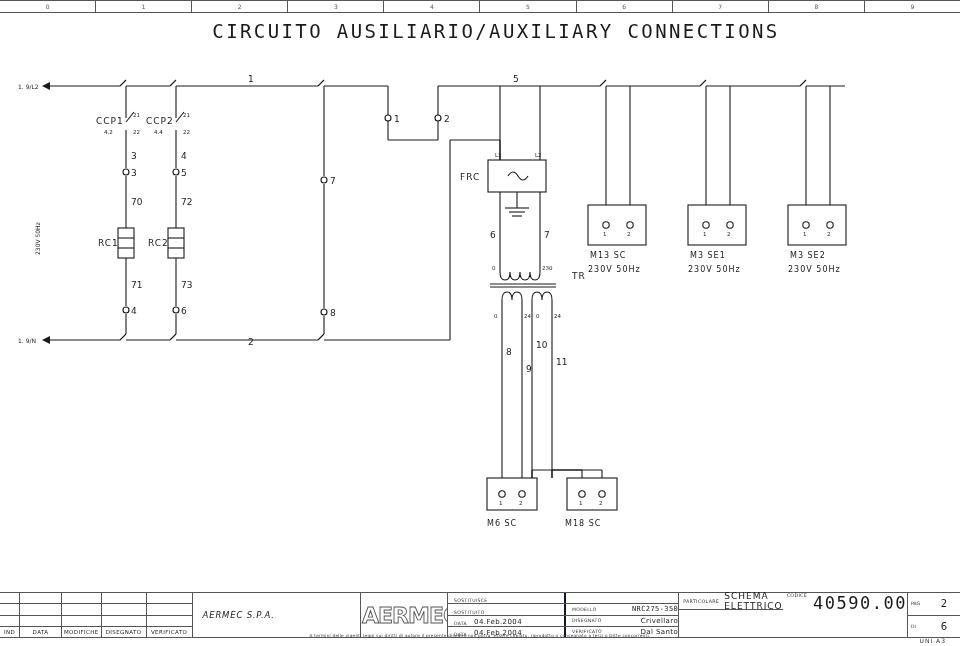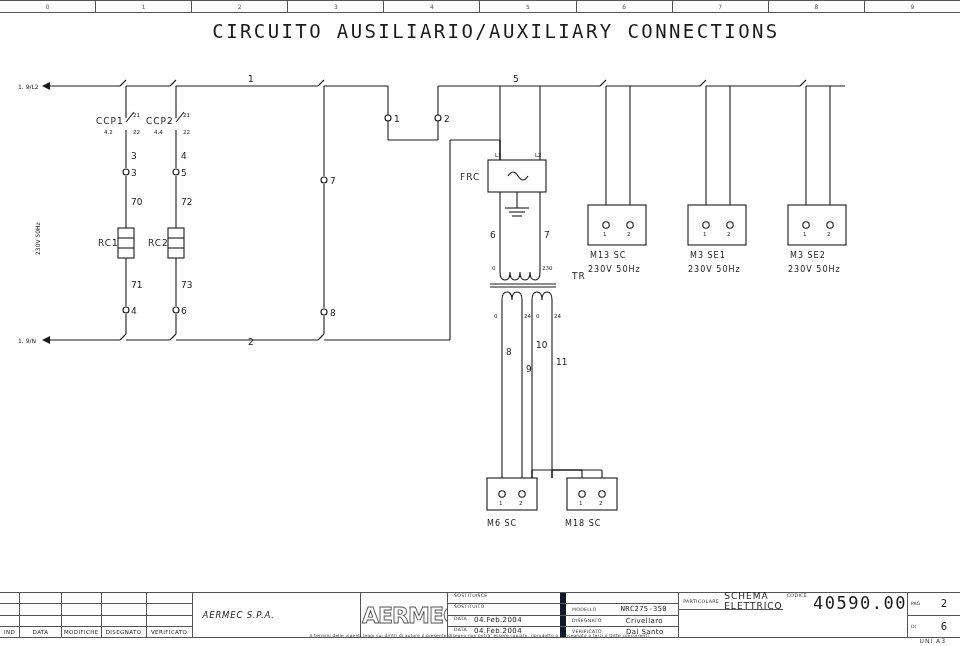--- a/index.html
+++ b/index.html
@@ -35,22 +35,22 @@
   .company div{font-size:8.5px;letter-spacing:.8px;line-height:15px;color:#1a1a1a;font-style:italic;}
 
   .logo{width:90px;display:flex;align-items:center;justify-content:center;}
   .logo svg{display:block;}
 
   .mid{width:270px;display:flex;flex-direction:column;}
   .mid .row{flex:1 1 0;display:flex;border-bottom:1px solid #555;box-sizing:border-box;}
   .mid .row:last-child{border-bottom:none;}
   .mid .lab{font-size:4.6px;color:#333;letter-spacing:.3px;display:flex;align-items:center;padding-left:3px;}
   .mid .val{font-size:7px;color:#1a1a1a;display:flex;align-items:center;padding-left:4px;letter-spacing:.4px;}
-  .cellL{width:118px;box-sizing:border-box;border-right:6px solid #0f172a;display:flex;align-items:flex-start;padding-left:3px;gap:3px;}
-  .cellR{flex:1;box-sizing:border-box;display:flex;align-items:center;padding-left:3px;gap:20px;}
+  .cellL{width:118px;box-sizing:border-box;border-right:2px solid #0f172a;display:flex;align-items:flex-end;padding-left:3px;gap:3px;}
+  .cellR{flex:1;box-sizing:border-box;display:flex;align-items:center;padding-left:3px;gap:20px;justify-content:space-between;}
   .modelVal{font-size:10px;letter-spacing:1px;font-family:"DejaVu Sans Mono",monospace;}
 
   .right{flex:1;display:flex;flex-direction:row;}
   .right .rtop{height:17px;box-sizing:border-box;border-bottom:1px solid #555;display:flex;align-items:center;padding-left:4px;gap:5px;}
   .right .rbot{flex:1;display:flex;}
   .codeBox{flex:1;display:flex;padding-left:4px;gap:6px;box-sizing:border-box;border-right:1px solid #555;}
   .codeVal{font-size:17px;letter-spacing:1.5px;font-family:"DejaVu Sans Mono",monospace;}
   .pagBox{width:52px;display:flex;flex-direction:column;}
   .pagBox .pr{flex:1;display:flex;align-items:center;border-bottom:1px solid #555;box-sizing:border-box;}
   .pagBox .pr:last-child{border-bottom:none;}

